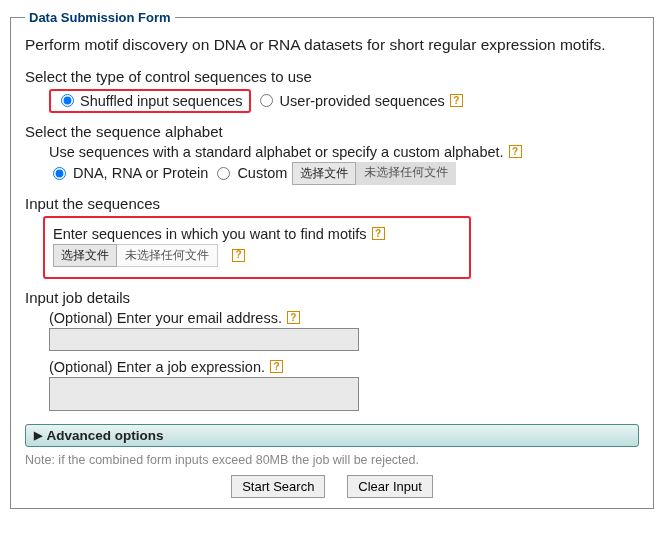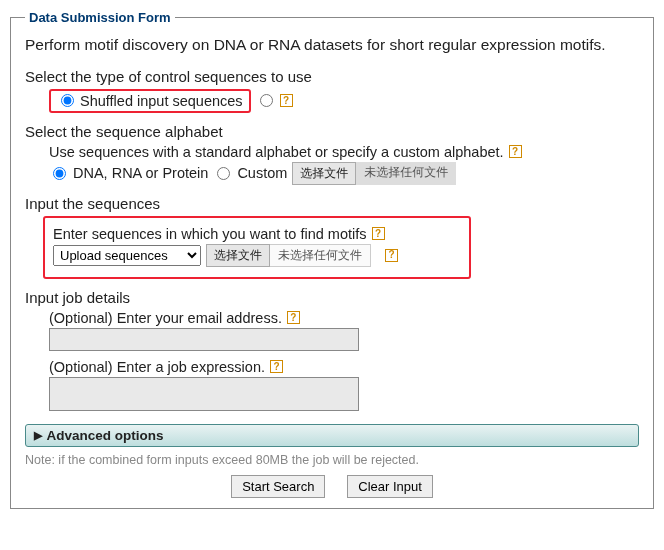--- a/index.html
+++ b/index.html
@@ -176,20 +176,21 @@
 
   <div class="intro">Perform motif discovery on DNA or RNA datasets for short regular expression motifs.</div>
 
   <div class="section-heading">Select the type of control sequences to use</div>
   <div class="indent row">
     <span class="redbox">
       <input type="radio" name="ctrl" checked="" style="">
       <span>Shuffled input sequences</span>
     </span>
     <input type="radio" name="ctrl" style="">
+    <span>User-provided sequences</span>
     <span class="help-icon">?</span>
   </div>
 
   <div class="section-heading">Select the sequence alphabet</div>
   <div class="indent">
     <div class="row subtext">
       <span>Use sequences with a standard alphabet or specify a custom alphabet.</span>
       <span class="help-icon">?</span>
     </div>
     <div class="row">
@@ -204,23 +205,20 @@
     </div>
   </div>
 
   <div class="section-heading">Input the sequences</div>
   <div class="redbox-block">
     <div class="row">
       <span>Enter sequences in which you want to find motifs</span>
       <span class="help-icon">?</span>
     </div>
     <div class="row">
-      <select class="upload-sel">
-        <option>Upload sequences</option>
-      </select>
       <span class="file-group">
         <span class="file-btn">选择文件</span>
         <span class="file-label light">未选择任何文件</span>
       </span>
       &nbsp;
       <span class="help-icon">?</span>
     </div>
   </div>
 
   <div class="section-heading">Input job details</div>

